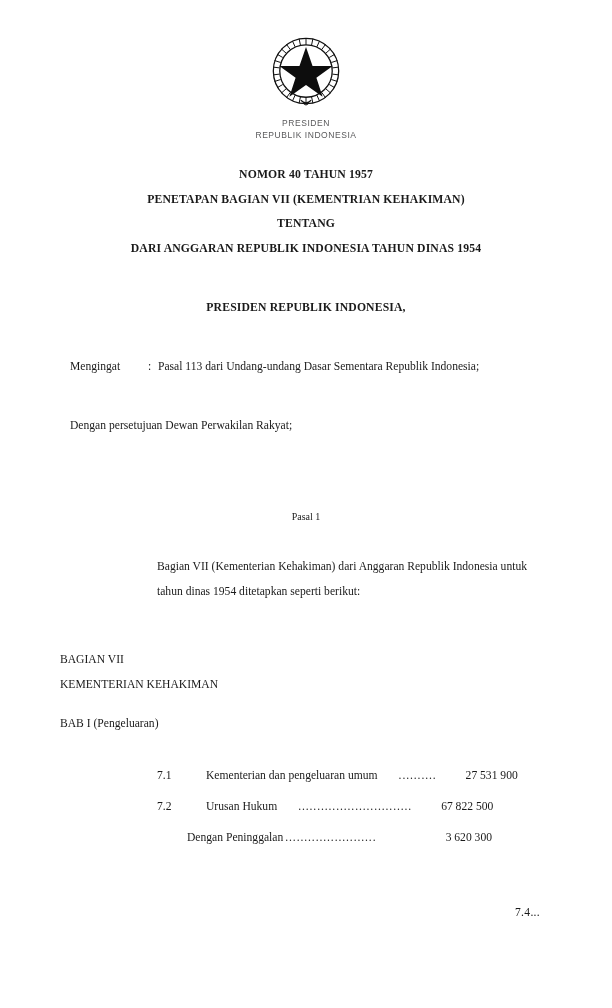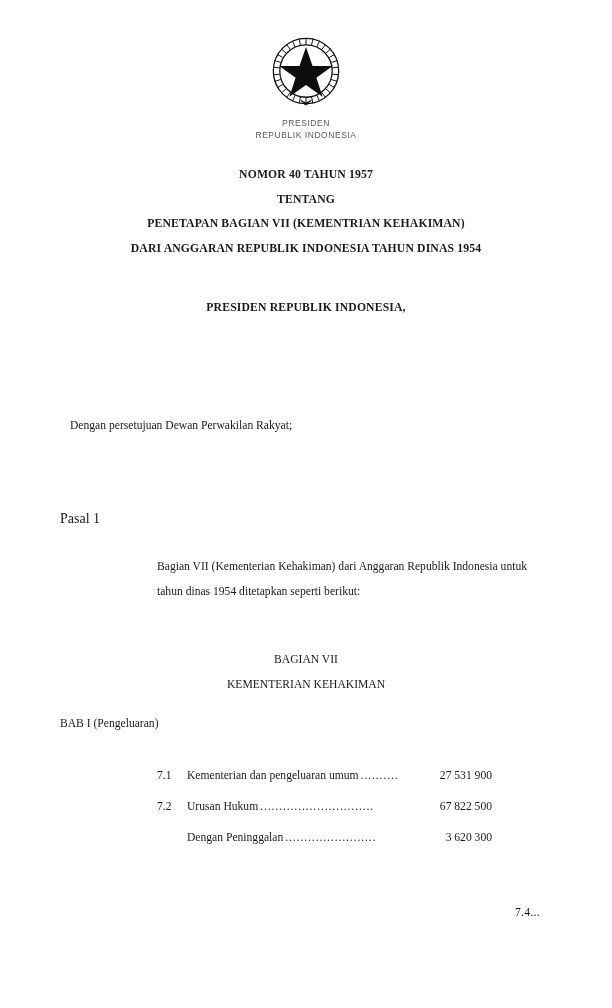--- a/index.html
+++ b/index.html
@@ -93,41 +93,40 @@
     width: 492px;
     text-align: center;
     font-size: 11.6px;
   }
 
   .article-line {
     position: absolute;
     left: 60px;
     top: 511px;
     width: 492px;
-    text-align: left;
-    font-size: 14px;
+    text-align: center;
+    font-size: 10px;
   }
 
   
   .body-para {
     position: absolute;
     left: 157px;
     top: 554px;
     width: 390px;
     font-size: 11.6px;
     line-height: 25px;
   }
 
   
   .section-head {
     position: absolute;
     left: 60px;
     top: 647px;
     width: 492px;
-    text-align: center;
     font-size: 11.6px;
     line-height: 25px;
   }
   .chapter-head {
     position: absolute;
     left: 60px;
     top: 717px;
     width: 492px;
     font-size: 11.6px;
   }
@@ -137,20 +136,21 @@
     position: absolute;
     left: 157px;
     top: 760px;
     width: 335px;
     font-size: 11.6px;
   }
   .item-row {
     display: flex;
     align-items: flex-start;
     line-height: 31px;
+    gap: 19px;
   }
   .item-num { width: 30px; flex: none; }
   .item-label { flex: none; white-space: nowrap; }
   .item-dots {
     flex: none;
     margin-left: 2px;
     overflow: hidden;
     white-space: nowrap;
     letter-spacing: 0.9px;
     color: #2a2a2a;
@@ -227,27 +227,32 @@
       <polygon fill="#0d0d0d" stroke="none" points="50,22 57.6,44.2 81,44.2 62.1,57.9 69.3,80 50,66.4 30.7,80 37.9,57.9 19,44.2 42.4,44.2"></polygon>
     </svg>
     <div class="emblem-caption">
       <div>PRESIDEN</div>
       <div>REPUBLIK INDONESIA</div>
     </div>
   </div>
 
   <div class="title-block">
     <div class="title-line">NOMOR 40 TAHUN 1957</div>
+    <div class="title-line">PENETAPAN BAGIAN VII (KEMENTRIAN KEHAKIMAN)</div>
     <div class="title-line">TENTANG</div>
-    <div class="title-line">PENETAPAN BAGIAN VII (KEMENTRIAN KEHAKIMAN)</div>
     <div class="title-line">DARI ANGGARAN REPUBLIK INDONESIA TAHUN DINAS 1954</div>
   </div>
 
   <div class="subject-line">PRESIDEN REPUBLIK INDONESIA,</div>
 
+  <div class="mengingat-row">
+    <span class="mengingat-label">Mengingat</span>
+    <span class="mengingat-colon">:</span>
+    <span class="mengingat-text">Pasal 113 dari Undang-undang Dasar Sementara Republik Indonesia;</span>
+  </div>
 
   <div class="consent-line">Dengan persetujuan Dewan Perwakilan Rakyat;</div>
   <div class="article-line">Pasal 1</div>
 
   <div class="body-para">Bagian VII (Kementerian Kehakiman) dari Anggaran Republik Indonesia untuk tahun dinas 1954 ditetapkan seperti berikut:</div>
 
   <div class="section-head">
     <div>BAGIAN VII</div>
     <div>KEMENTERIAN KEHAKIMAN</div>
   </div>

